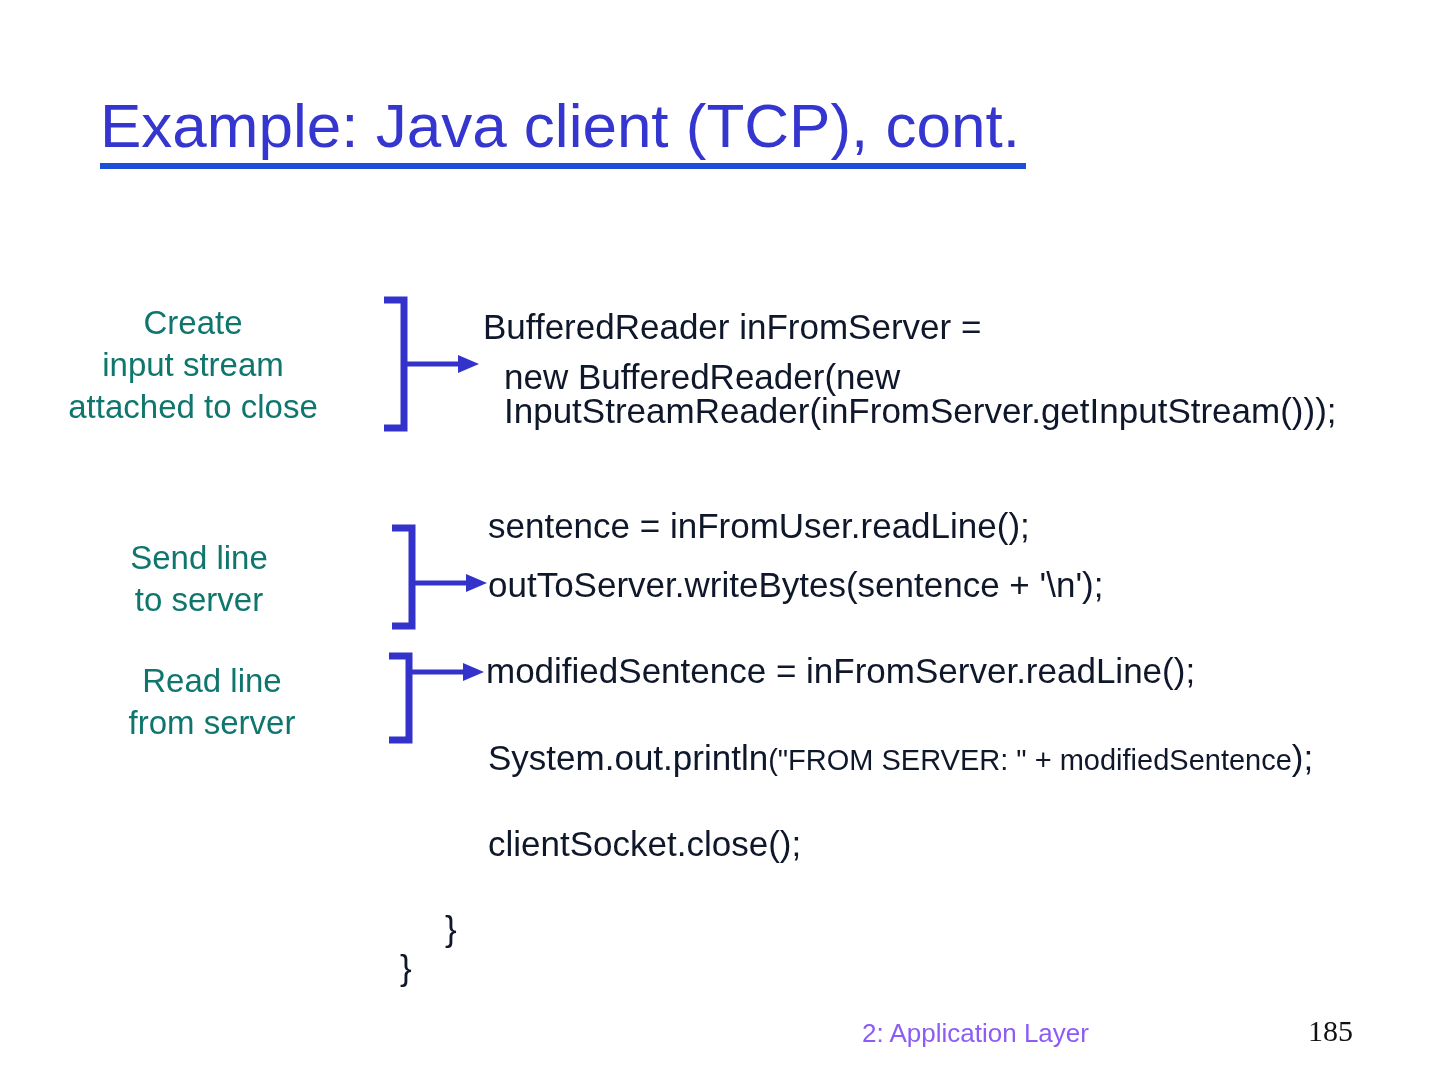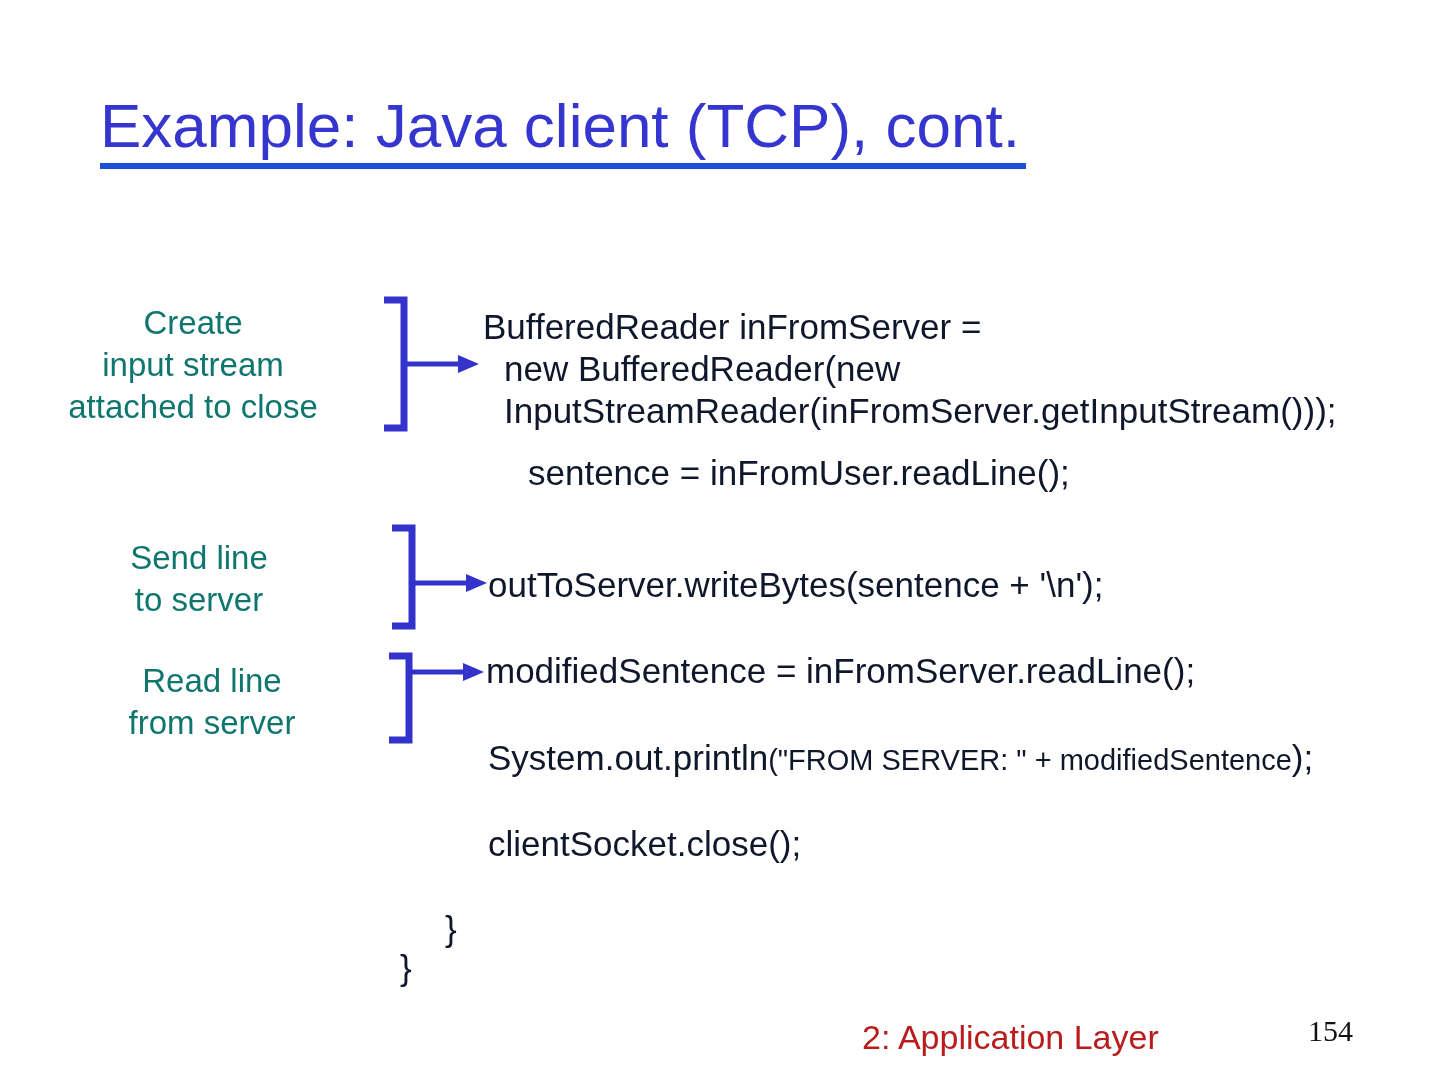--- a/index.html
+++ b/index.html
@@ -48,22 +48,22 @@
     line-height: 42px;
     white-space: nowrap;
   }
   .code-small {
     font-size: 29px;
   }
   .footer-section {
     position: absolute;
     left: 862px;
     top: 1018px;
-    font-size: 34px;
-    color: #b91c1c;
+    font-size: 26px;
+    color: #8b5cf6;
   }
   .footer-page {
     position: absolute;
     left: 1308px;
     top: 1014px;
     font-size: 30px;
     color: #111111;
     font-family: "Liberation Serif", serif;
   }
 </style>
@@ -102,34 +102,34 @@
     <div>from server</div>
   </div>
 
   <svg class="bracket-svg" style="left: 385px; top: 648px;" width="110" height="100" viewBox="0 0 110 100">
     <path d="M4 8 L24 8 L24 92 L4 92" fill="none" stroke="#3333cc" stroke-width="7"></path>
     <line x1="26" y1="24" x2="80" y2="24" stroke="#3333cc" stroke-width="5"></line>
     <polygon points="78,15 99,24 78,33" fill="#3333cc"></polygon>
   </svg>
 
   <div class="code-line" style="left: 483px; top: 306px;">BufferedReader inFromServer =</div>
-  <div class="code-line" style="left: 504px; top: 348px;">new BufferedReader(new</div>
+  <div class="code-line" style="left: 504px; top: 356px;">new BufferedReader(new</div>
   <div class="code-line" style="left: 504px; top: 390px;">InputStreamReader(inFromServer.getInputStream()));</div>
 
-  <div class="code-line" style="left: 488px; top: 452px; margin-left: 40px;">sentence = inFromUser.readLine();</div>
+  <div class="code-line" style="left: 488px; top: 505px;">sentence = inFromUser.readLine();</div>
 
   <div class="code-line" style="left: 488px; top: 564px;">outToServer.writeBytes(sentence + '\n');</div>
 
   <div class="code-line" style="left: 486px; top: 650px;">modifiedSentence = inFromServer.readLine();</div>
 
   <div class="code-line" style="left: 488px; top: 737px;">
     <span>System.out.println</span><span class="code-small">("FROM SERVER: " + modifiedSentence</span><span>);</span>
   </div>
 
   <div class="code-line" style="left: 488px; top: 823px;">clientSocket.close();</div>
 
   <div class="code-line" style="left: 445px; top: 908px;">}</div>
   <div class="code-line" style="left: 400px; top: 947px;">}</div>
 
   <div class="footer-section">2: Application Layer</div>
-  <div class="footer-page">154</div>
+  <div class="footer-page">185</div>
 
 </div>
 
 </body></html>

